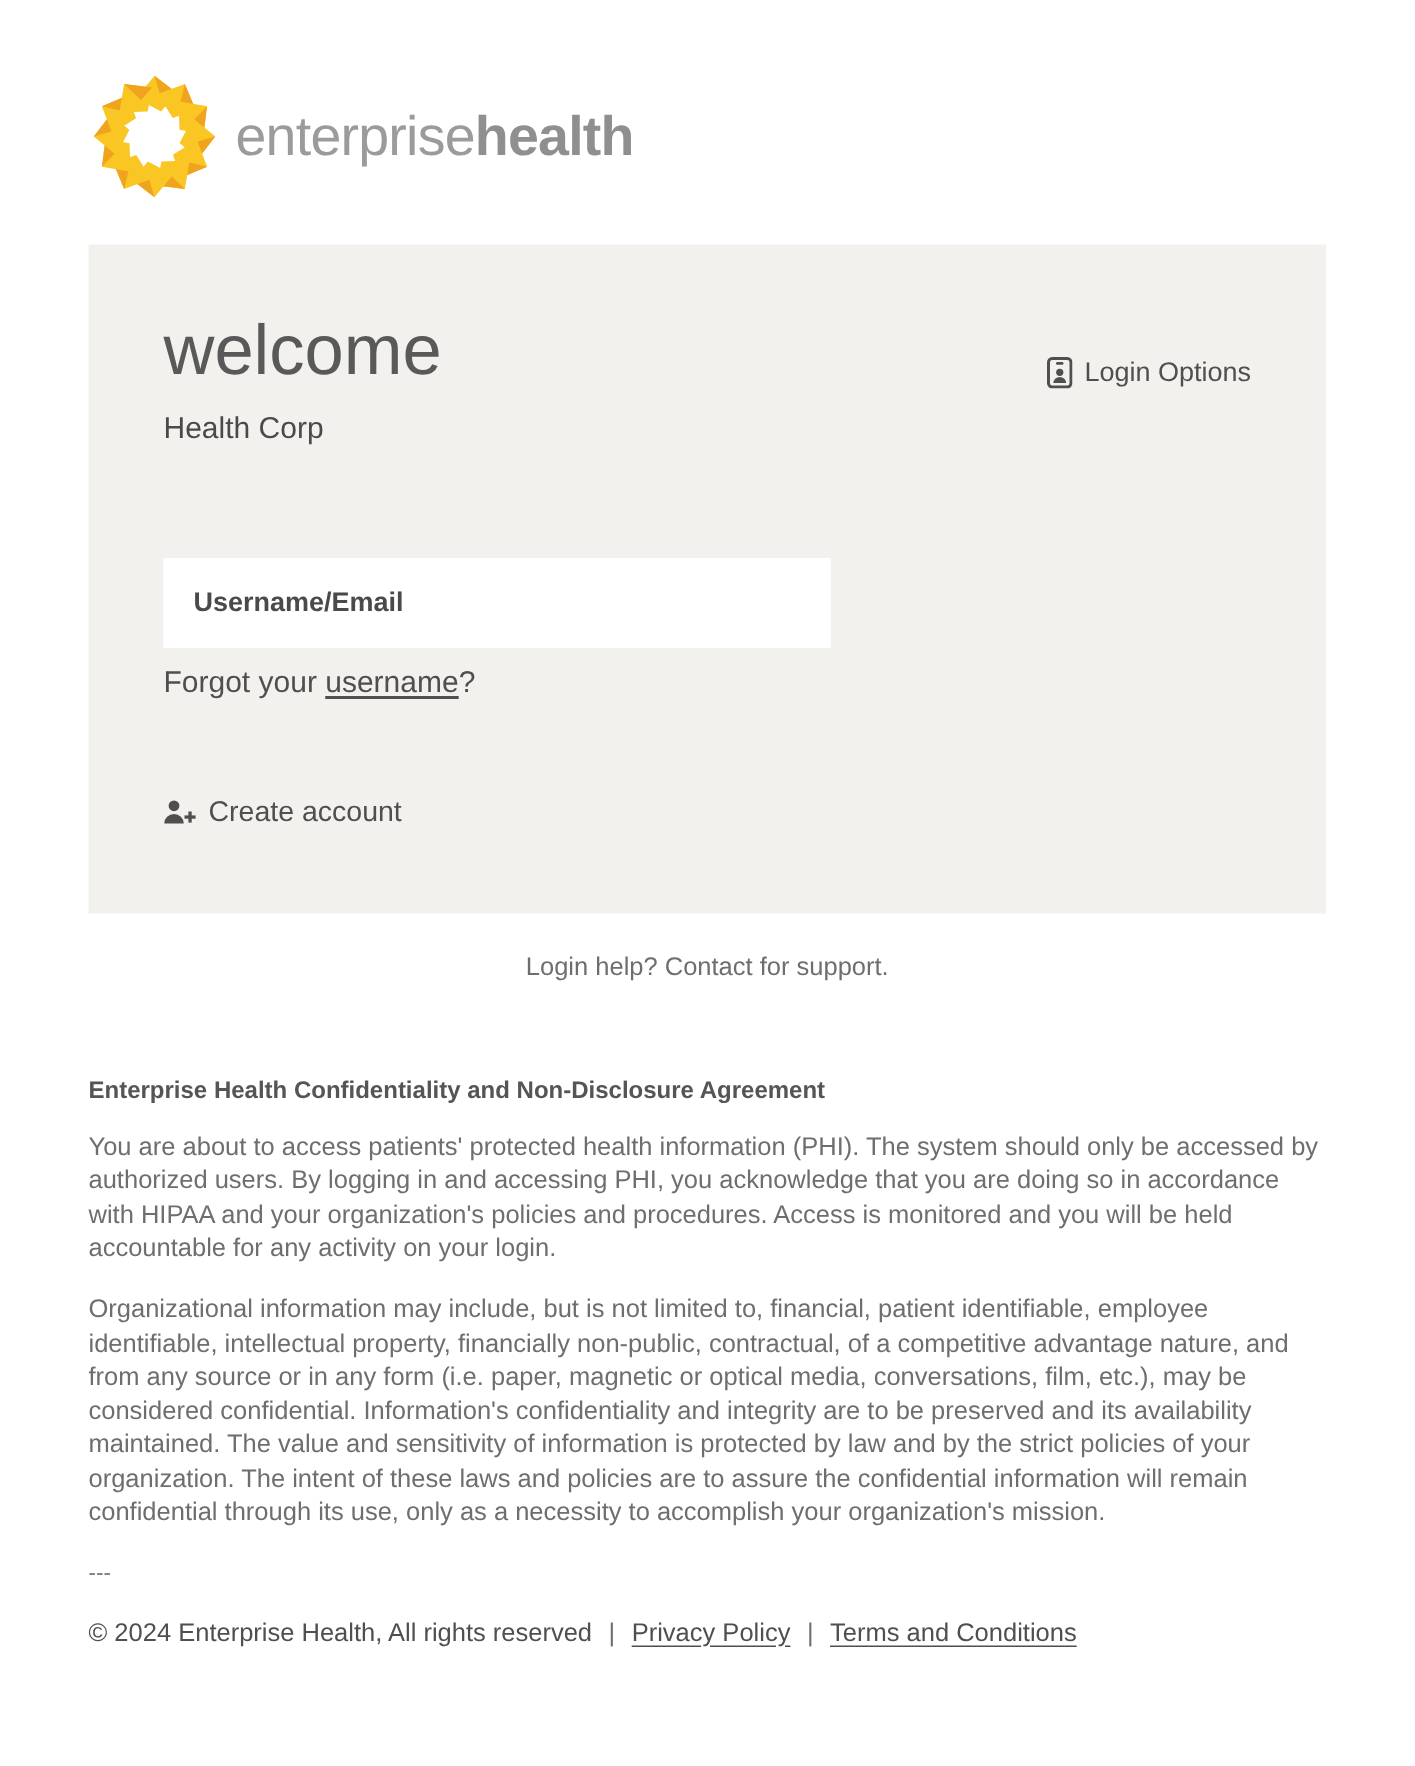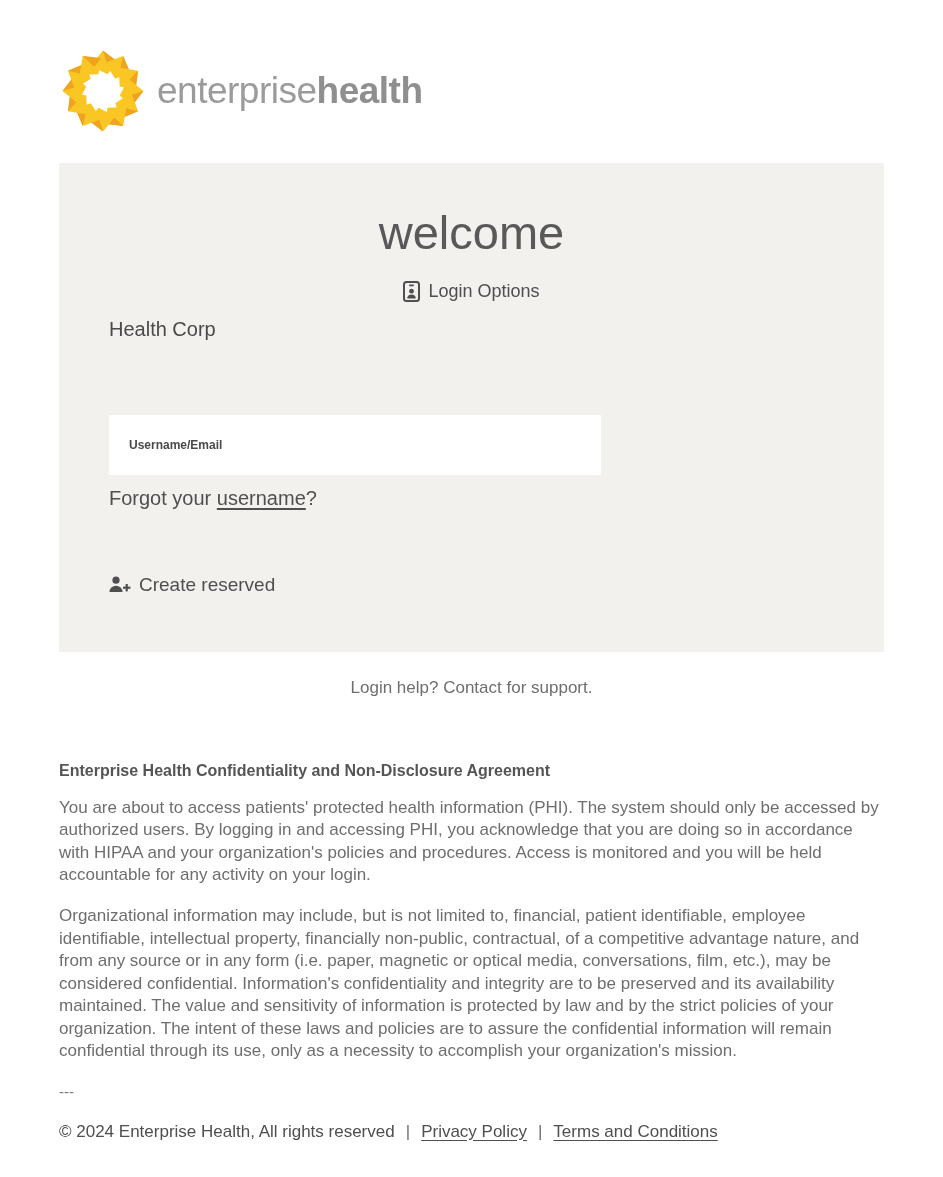--- a/index.html
+++ b/index.html
@@ -28,22 +28,21 @@
   .brand-text .bold { font-weight: bold; color: #8f8f8f; }
 
   
   .card {
     background: #f3f1ee;
     padding: 44px 50px 52px 50px;
   }
   .card-top {
     display: flex;
     justify-content: space-between;
-    align-items: center;
-    flex-direction: column;
+    align-items: flex-end;
   }
   .welcome {
     font-size: 47px;
     font-weight: 400;
     color: #595959;
     margin: 0;
     line-height: 1.1;
   }
   .subtitle {
     font-size: 20px;
@@ -57,28 +56,28 @@
     display: flex;
     align-items: center;
     gap: 8px;
     cursor: pointer;
     white-space: nowrap;
   }
   .login-options svg { width: 17px; height: 21px; }
 
   .input-wrap { margin-top: 74px; }
   .username-input {
-    width: 492px;
+    width: 445px;
     height: 60px;
     border: none;
     outline: none;
     background: #ffffff;
     padding: 0 20px;
     font-family: "Liberation Sans", "DejaVu Sans", sans-serif;
-    font-size: 12px;
+    font-size: 18px;
     font-weight: bold;
     color: #4a4a4a;
   }
   .username-input::placeholder { color: #4a4a4a; font-weight: bold; opacity: 1; }
 
   .forgot {
     margin-top: 12px;
     font-size: 20px;
     color: #4f4f4f;
   }
@@ -208,21 +207,21 @@
     <div class="forgot"><span>Forgot your </span><a href="#">username</a><span>?</span></div>
 
     <div class="actions">
       <div class="create-account">
         <svg viewBox="0 0 22 17" aria-hidden="true">
           <circle cx="7" cy="4.2" r="3.6" fill="#4f4f4f"></circle>
           <path d="M0.5,16 a6.5,6.3 0 0 1 13,0 Z" fill="#4f4f4f"></path>
           <rect x="14" y="10.6" width="7.4" height="2.2" fill="#4f4f4f"></rect>
           <rect x="16.6" y="8" width="2.2" height="7.4" fill="#4f4f4f"></rect>
         </svg>
-        <span>Create reserved</span>
+        <span>Create account</span>
       </div>
     </div>
   </div>
 
   <div class="help-text">Login help? Contact for support.</div>
 
   <div class="agreement">
     <h2>Enterprise Health Confidentiality and Non-Disclosure Agreement</h2>
     <p>You are about to access patients' protected health information (PHI). The system should only be accessed by authorized users. By logging in and accessing PHI, you acknowledge that you are doing so in accordance with HIPAA and your organization's policies and procedures. Access is monitored and you will be held accountable for any activity on your login.</p>
     <p>Organizational information may include, but is not limited to, financial, patient identifiable, employee identifiable, intellectual property, financially non-public, contractual, of a competitive advantage nature, and from any source or in any form (i.e. paper, magnetic or optical media, conversations, film, etc.), may be considered confidential. Information's confidentiality and integrity are to be preserved and its availability maintained. The value and sensitivity of information is protected by law and by the strict policies of your organization. The intent of these laws and policies are to assure the confidential information will remain confidential through its use, only as a necessity to accomplish your organization's mission.</p>

